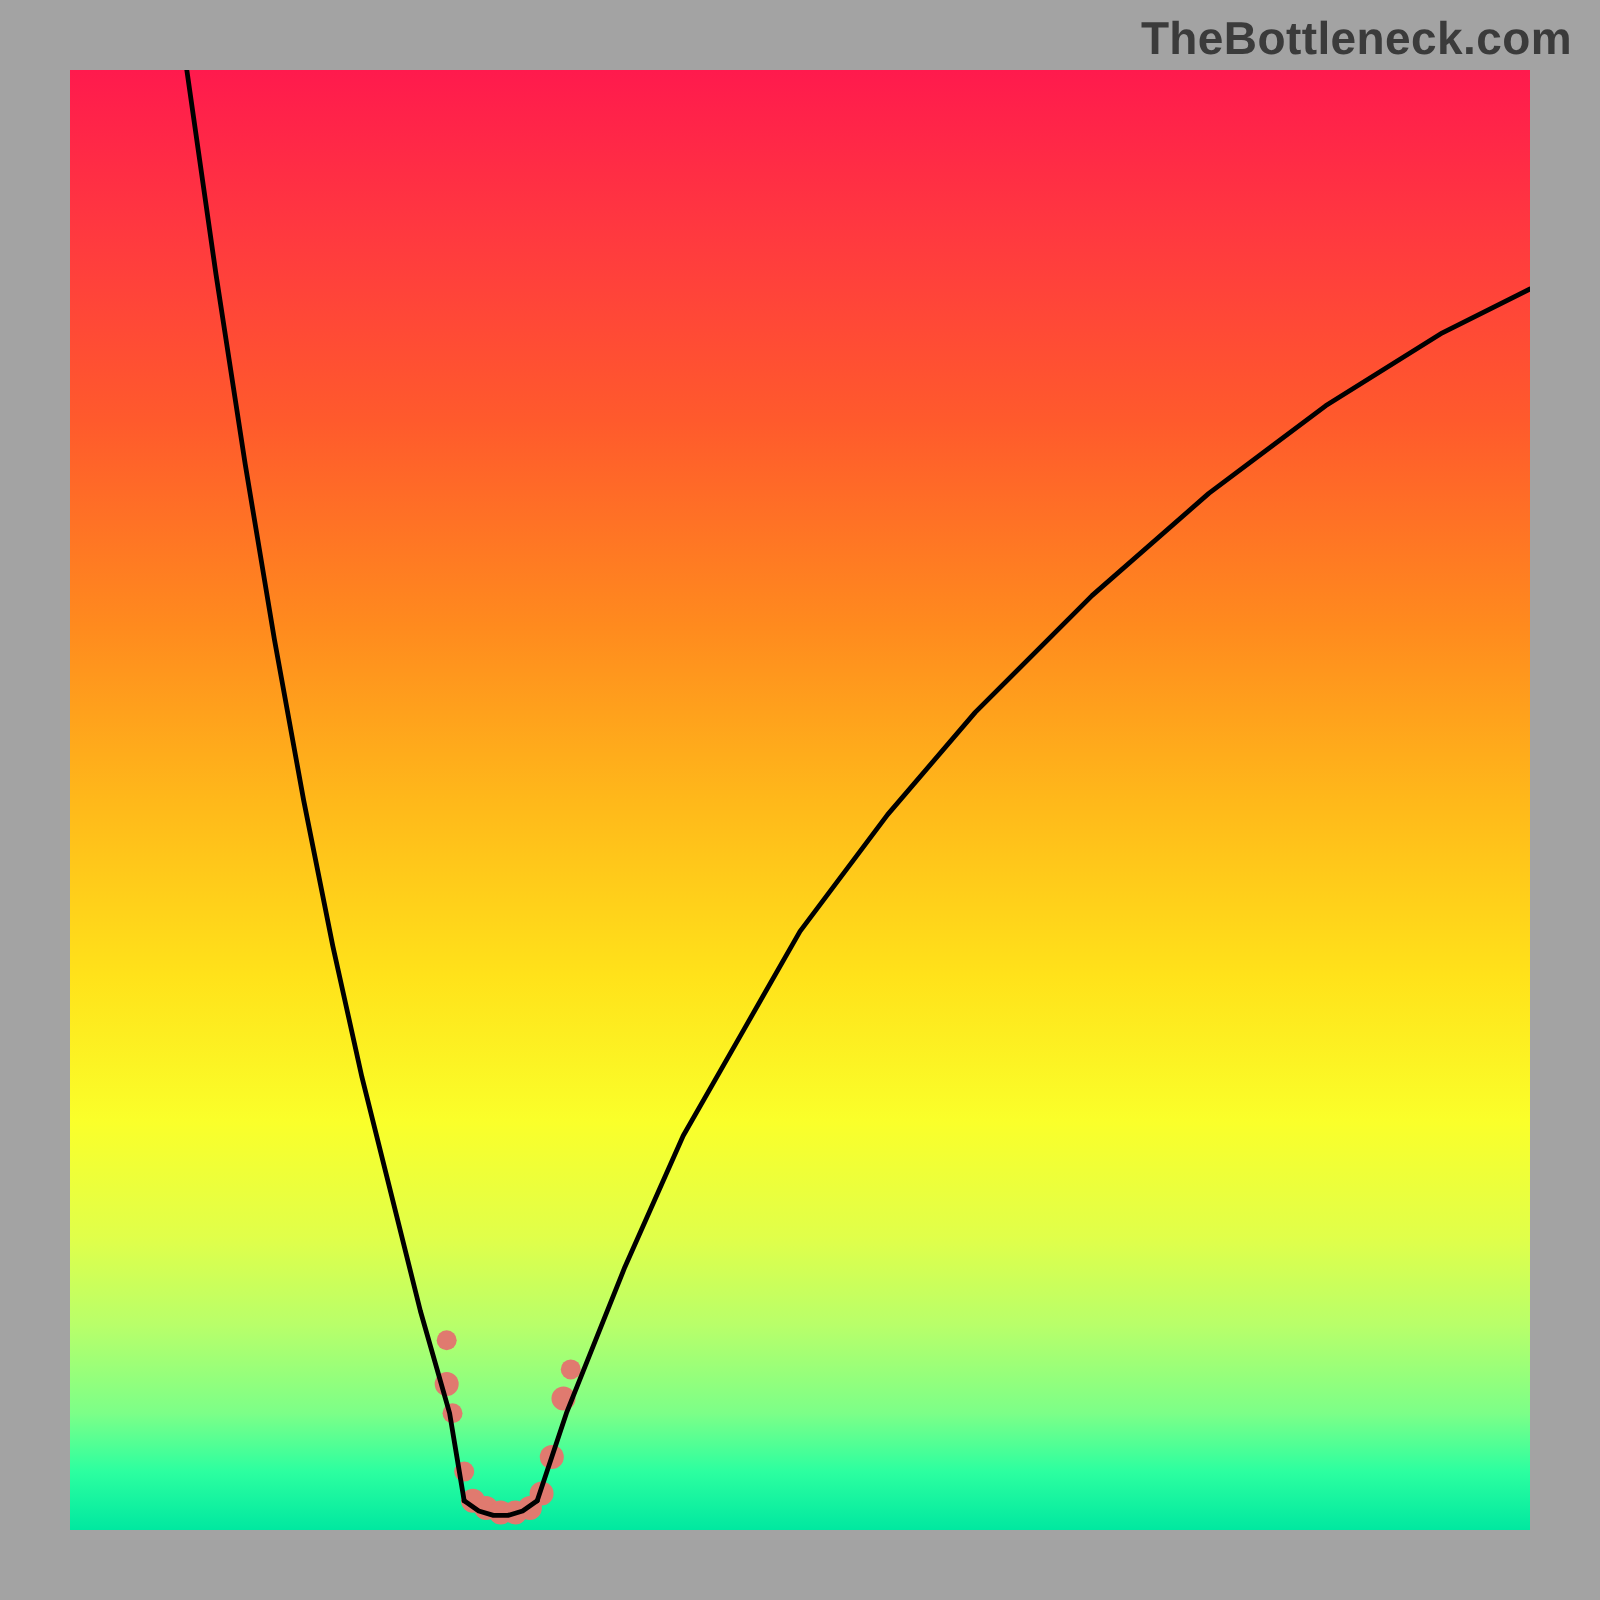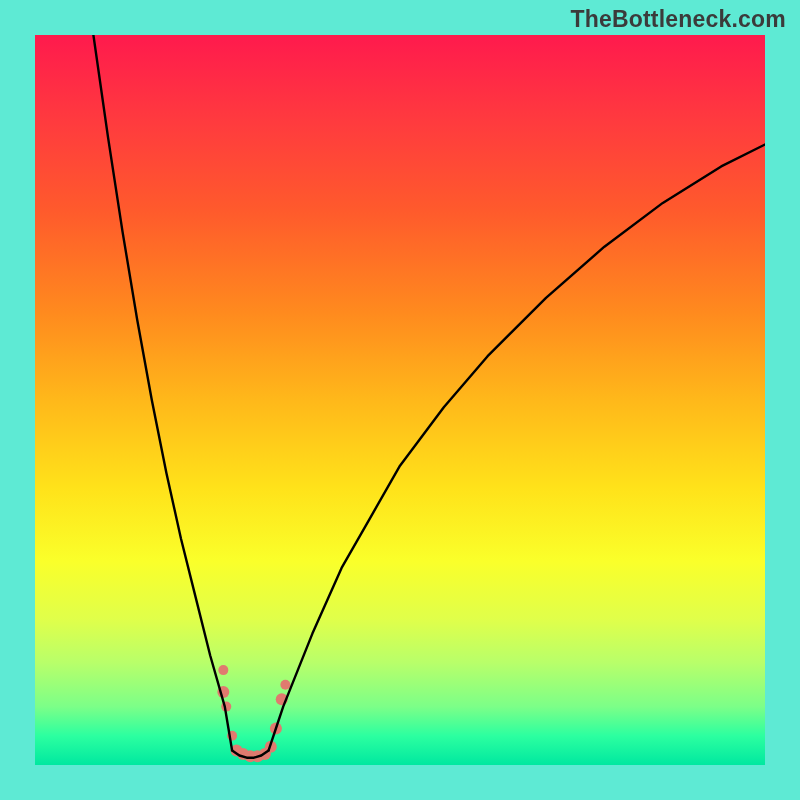--- a/index.html
+++ b/index.html
@@ -8,21 +8,21 @@
     width: 800px;
     height: 800px;
     background: #000;
     overflow: hidden;
     font-family: Arial, Helvetica, sans-serif;
   }
   .frame {
     position: relative;
     width: 800px;
     height: 800px;
-    background: #5eead4;
+    background: #a3a3a3;
   }
   .watermark {
     position: absolute;
     top: 6px;
     right: 14px;
     color: #3b3b3b;
     font-size: 23px;
     font-weight: 600;
     letter-spacing: 0.2px;
     z-index: 10;

